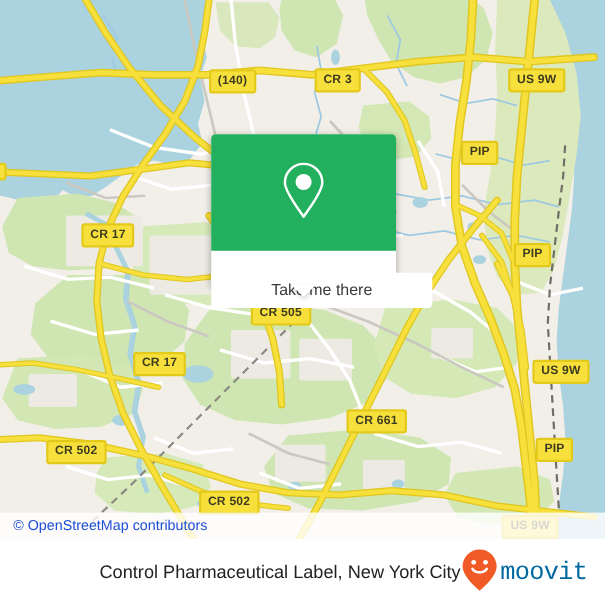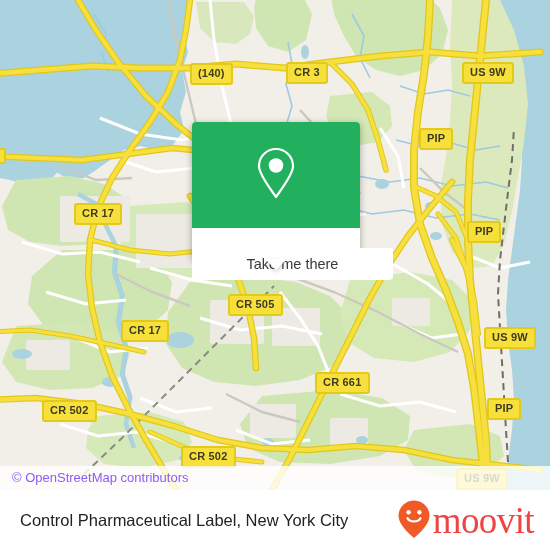--- a/index.html
+++ b/index.html
@@ -46,21 +46,21 @@
   }
 
   
   #attribution {
     position: absolute;
     left: 0;
     top: 466px;
     width: 550px;
     height: 24px;
     background: rgba(255,255,255,0.80);
-    color: #8b5cf6;
+    color: #1d4ed8;
     font-size: 13px;
     line-height: 24px;
     padding-left: 12px;
     font-family: "Liberation Sans", sans-serif;
     white-space: nowrap;
   }
 
   
   #popup-card {
     position: absolute;
@@ -112,39 +112,39 @@
   }
 
   
   #bottom-bar {
     position: absolute;
     left: 0; top: 490px;
     width: 550px; height: 60px;
     background: #ffffff;
     display: flex;
     align-items: center;
-    justify-content: space-between;
+    justify-content: flex-end;
     padding: 0 16px 0 20px;
     border-top: 1px solid #ffffff;
   }
   #place-title {
     font-size: 16.5px;
     color: #222222;
     font-family: "Liberation Sans", sans-serif;
     white-space: nowrap;
   }
   #moovit-logo {
     display: flex;
     align-items: center;
     gap: 2px;
   }
   #moovit-wordmark {
-    font-size: 37px;
-    color: #ef4444;
-    font-family: Liberation Serif, serif;
+    font-size: 23px;
+    color: #0369a1;
+    font-family: Liberation Mono, monospace;
     font-weight: 500;
     letter-spacing: -0.6px;
     line-height: 31px;
   }
 </style>
 </head>
 <body>
 
 <div id="root">
 
@@ -358,21 +358,21 @@
         </g>
       </g>
     </svg>
 
     <div class="shield" style="left:190px; top:63px;">(140)</div>
     <div class="shield" style="left:286px; top:62px;">CR 3</div>
     <div class="shield" style="left:462px; top:62px;">US 9W</div>
     <div class="shield" style="left:419px; top:128px;">PIP</div>
     <div class="shield" style="left:74px; top:203px;">CR 17</div>
     <div class="shield" style="left:467px; top:221px;">PIP</div>
-    <div class="shield" style="left:228px; top:274px;margin-top:20px;">CR 505</div>
+    <div class="shield" style="left:228px; top:274px;">CR 505</div>
     <div class="shield" style="left:121px; top:320px;">CR 17</div>
     <div class="shield" style="left:484px; top:327px;">US 9W</div>
     <div class="shield" style="left:315px; top:372px;">CR 661</div>
     <div class="shield" style="left:42px; top:400px;">CR 502</div>
     <div class="shield" style="left:487px; top:398px;">PIP</div>
     <div class="shield" style="left:181px; top:446px;">CR 502</div>
     <div class="shield" style="left:456px; top:468px;">US 9W</div>
     <div class="shield" style="left:-8px; top:148px; width:14px; height:16px; padding:0;"></div>
 
     <div id="popup-card">

